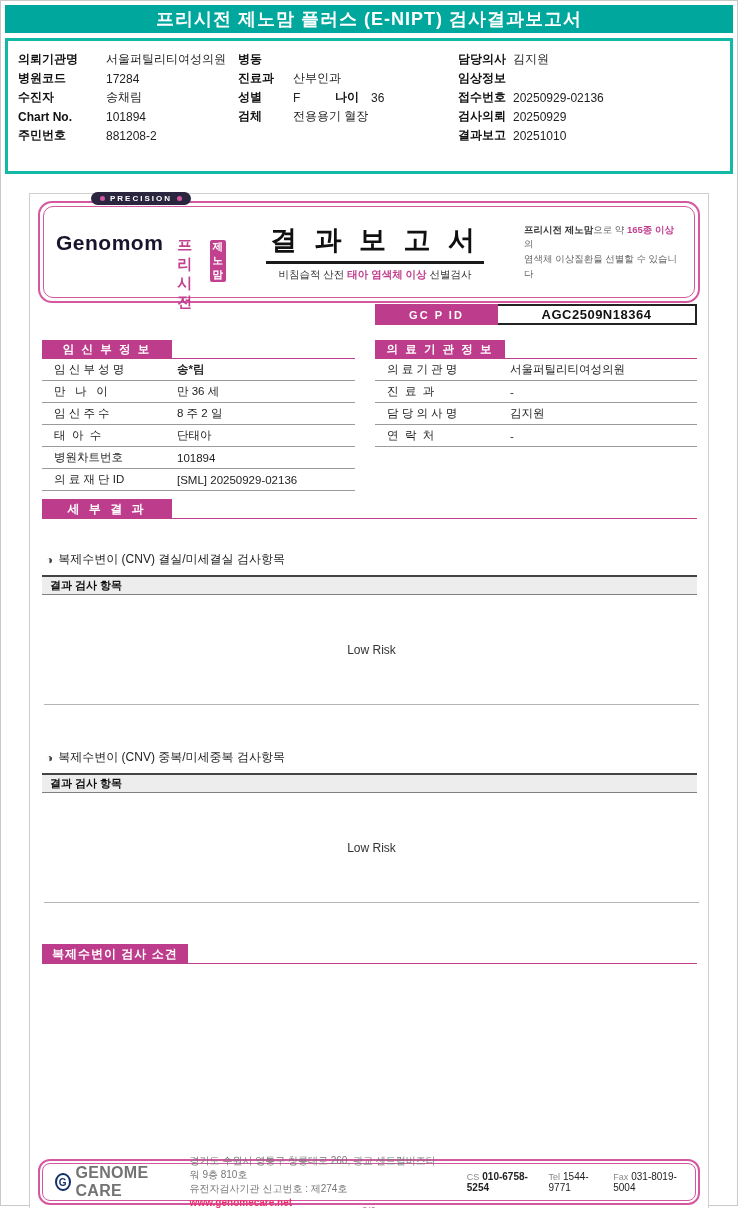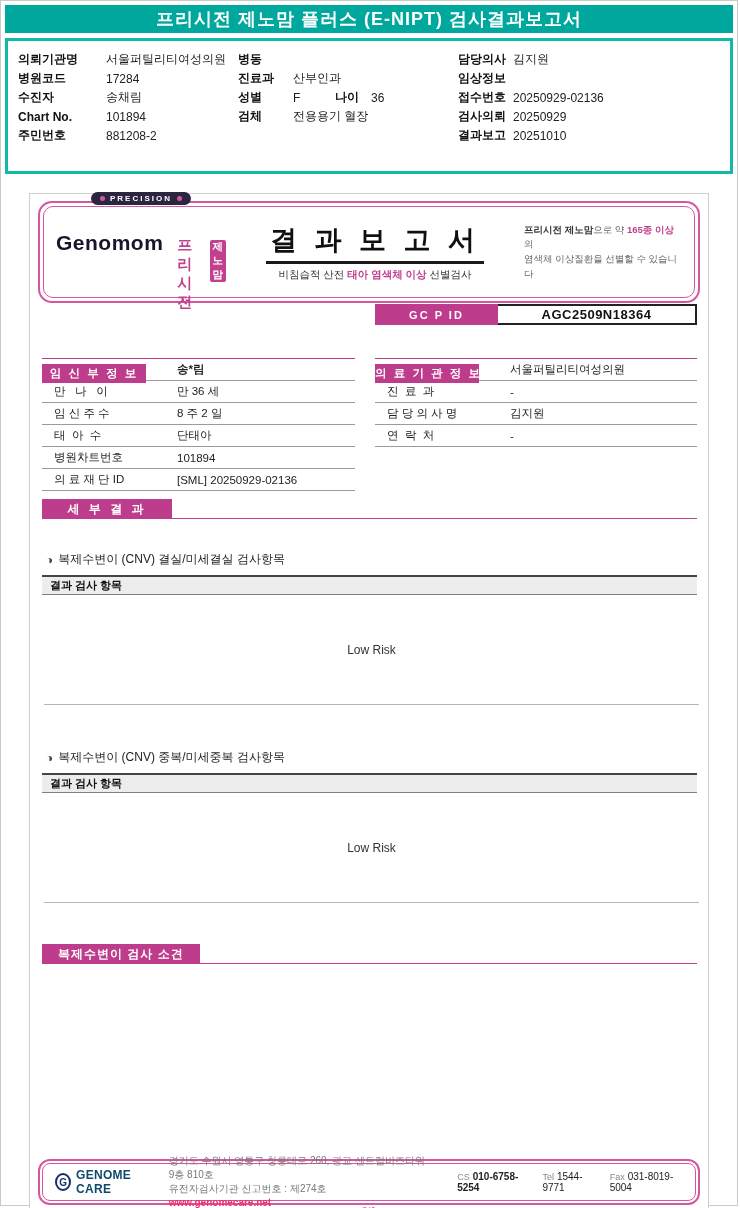--- a/index.html
+++ b/index.html
@@ -50,45 +50,45 @@
   
   .gcp-row { position: absolute; left: 345px; top: 110px; width: 322px; height: 21px; display: flex; }
   .gcp-label { width: 123px; background: #BE3C8C; color: #fff; font-weight: bold; font-size: 11px; letter-spacing: 2px; display: flex; align-items: center; justify-content: center; }
   .gcp-value { flex: 1; border: 2px solid #222; border-left: none; display: flex; align-items: center; justify-content: center; font-weight: bold; font-size: 13px; letter-spacing: 0.5px; color: #111; }
 
   
   .info-table { position: absolute; top: 146px; font-size: 11.5px; }
   .mother-table { left: 12px; width: 313px; }
   .clinic-table { left: 345px; width: 322px; }
   .it-head { position: relative; height: 19px; border-bottom: 1px solid #BE3C8C; }
-  .it-badge { position: absolute; left: 0; top: 0; width: 104px; height: 19px; background: #BE3C8C; color: #fff; font-weight: bold; font-size: 11.5px; letter-spacing: 2px; text-align: center; line-height: 19px; white-space: pre; margin-top: 24px; }
+  .it-badge { position: absolute; left: 0; top: 0; width: 130px; height: 19px; background: #BE3C8C; color: #fff; font-weight: bold; font-size: 11.5px; letter-spacing: 2px; text-align: center; line-height: 19px; white-space: pre; }
   .it-row { display: flex; align-items: center; height: 22px; border-bottom: 1px solid #9b9b9b; }
   .it-row.tall { height: 37px; }
   .it-label { width: 133px; padding-left: 12px; white-space: pre; color: #222; }
   .it-value { flex: 1; padding-left: 2px; color: #222; }
   .it-value.bold { font-weight: bold; }
   .it-value.small { font-size: 11px; line-height: 1.35; }
 
   
   .section-bar { position: absolute; left: 12px; width: 655px; height: 20px; border-bottom: 1px solid #C2418F; }
-  .section-badge { position: absolute; left: 0; bottom: -1px; min-width: 130px; height: 20px; background: #BE3C8C; color: #fff; font-weight: bold; font-size: 12px; letter-spacing: 3px; text-align: center; line-height: 20px; padding: 0 16px; white-space: pre; }
+  .section-badge { position: absolute; left: 0; bottom: -1px; min-width: 130px; height: 20px; background: #BE3C8C; color: #fff; font-weight: bold; font-size: 12px; letter-spacing: 3px; text-align: center; line-height: 20px; padding: 0 10px; white-space: pre; }
   .section-badge.wide { letter-spacing: 1px; }
 
   
   .cnv-title { position: absolute; left: 16px; font-size: 12px; color: #222; display: flex; align-items: center; gap: 5px; }
   .cnv-icon { font-size: 12px; color: #444; }
   .res-head { position: absolute; left: 12px; width: 655px; height: 20px; background: #ededed; border-top: 2px solid #444; border-bottom: 1px solid #808080; font-size: 11px; font-weight: bold; padding-left: 8px; line-height: 16px; color: #111; }
   .res-body { position: absolute; left: 14px; width: 655px; border-bottom: 1px solid #b5b5b5; display: flex; align-items: center; justify-content: center; font-size: 12px; color: #333; }
 
   
   .ft-outer { position: absolute; left: 8px; top: 965px; width: 662px; border: 2px solid #D4579F; border-radius: 12px; padding: 2px; }
   .ft-inner { border: 1px solid #D4579F; border-radius: 8px; height: 38px; display: flex; align-items: center; padding: 0 12px; gap: 12px; }
   .ft-logo { display: flex; align-items: center; gap: 5px; }
   .ft-logo-circle { width: 18px; height: 18px; border: 2.5px solid #13306b; border-radius: 50%; display: flex; align-items: center; justify-content: center; font-weight: 800; font-size: 10px; color: #13306b; }
-  .ft-logo-text { font-weight: 800; font-size: 12px; color: #0c4a6e; letter-spacing: 0.3px; }
+  .ft-logo-text { font-weight: 800; font-size: 16px; color: #737373; letter-spacing: 0.3px; }
   .ft-addr { font-size: 10px; color: #777; line-height: 1.4; }
   .ft-web { color: #E8336E; font-weight: bold; }
   .ft-spacer { flex: 1; }
   .ft-contacts { display: flex; gap: 14px; align-items: center; font-size: 10px; }
   .ft-contact .lbl { color: #888; font-size: 9px; margin-right: 3px; }
   .ft-contact .val { color: #222; }
   .ft-contact .val.bold { font-weight: bold; }
 
   .page-num { position: absolute; left: 0; right: 0; top: 1012px; text-align: center; font-size: 10px; color: #D65FA2; }
 </style>

